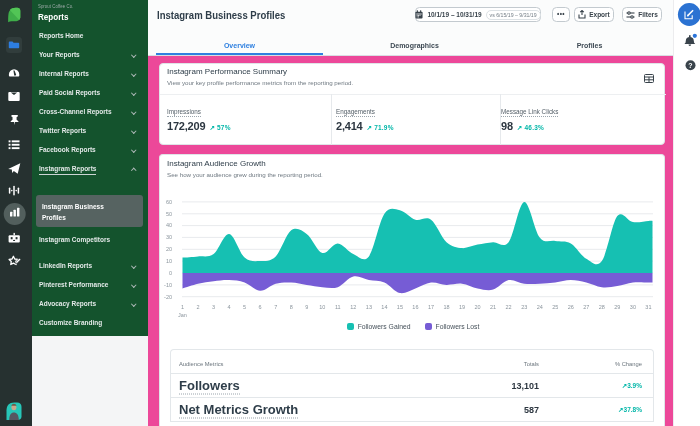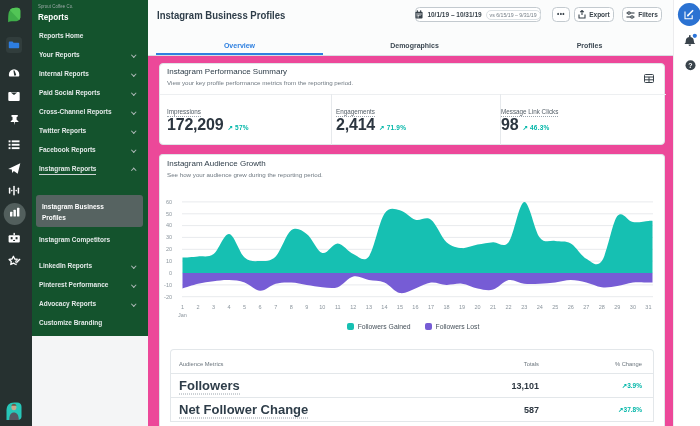--- a/index.html
+++ b/index.html
@@ -24,21 +24,21 @@
 #tabs{left:0;top:32px;width:525px;height:24px;background:#fbfcfc;border-bottom:1px solid #d9dee2;display:flex}
 .tab{width:169px;margin-left:8px;text-align:center;line-height:28px;font-size:7px;font-weight:bold;color:#3e4a54}
 .tab.on{color:#2f80e0;border-bottom:2px solid #2f80e0}
 
 .card{position:absolute;left:11px;width:506px;background:#fff;border:1px solid #dfe4e7;border-radius:4px}
 #card1{top:63px;height:82px}
 #card2{top:154px;height:272px;border-bottom:none;border-bottom-left-radius:0;border-bottom-right-radius:0}
 .ch1{font-size:8px;font-weight:normal;color:#2e3d49}
 .ch2{font-size:6.2px;color:#6e7880;margin-top:3px}
 .mlabel{font-size:6.3px;color:#525d66;border-bottom:1px dotted #9aa4ac;padding-bottom:1px;position:relative;top:0.5px}
-.mval{font-size:16px;font-weight:bold;color:#2c3640;letter-spacing:-.2px}
+.mval{font-size:11px;font-weight:bold;color:#2c3640;letter-spacing:-.2px}
 .mchg{font-size:6.5px;font-weight:bold;color:#00b6a8;margin-left:4px;letter-spacing:.2px}
 .vline{position:absolute;width:1px;background:#e6e9ec}
 
 #tbl{position:absolute;left:22px;top:349px;width:484px;border:1px solid #e3e7ea;border-bottom:none;border-radius:4px 4px 0 0;background:#fff}
 .trow{position:relative;height:24px;border-bottom:1px solid #e3e7ea}
 .thead{height:24px}
 .thead .tl,.thead .tc2,.thead .tc3{top:62%}
 .tl{position:absolute;left:8px;top:50%;transform:translateY(-50%)}
 .tc2{position:absolute;right:114px;top:50%;transform:translateY(-50%)}
 .tc3{position:absolute;right:11px;top:50%;transform:translateY(-50%)}
@@ -193,21 +193,21 @@
       <span class="tl hcell">Audience Metrics</span>
         <span class="tc2 hcell">Totals</span>
         <span class="tc3 hcell">% Change</span>
     </div>
     <div class="trow">
       <span class="tl rname">Followers</span>
         <span class="tc2 rtot">13,101</span>
         <span class="tc3 rchg">↗3.9%</span>
     </div>
     <div class="trow">
-      <span class="tl rname">Net Follower Change</span>
+      <span class="tl rname">Net Metrics Growth</span>
         <span class="tc2 rtot">587</span>
         <span class="tc3 rchg">↗37.8%</span>
     </div>
   </div>
 </div>
 <div id="rrail" class="abs">
   <svg width="27" height="90" style="position:absolute;left:0;top:0">
     <circle cx="15.3" cy="14.5" r="11.4" fill="#2b72d2"></circle>
     <path d="M11,11.6 v7.2 h7.2 v-3.6" stroke="#fff" stroke-width="1.1" fill="none"></path>
     <path d="M13.5,15.9 l5.6,-5.6" stroke="#fff" stroke-width="1.5" fill="none"></path>

